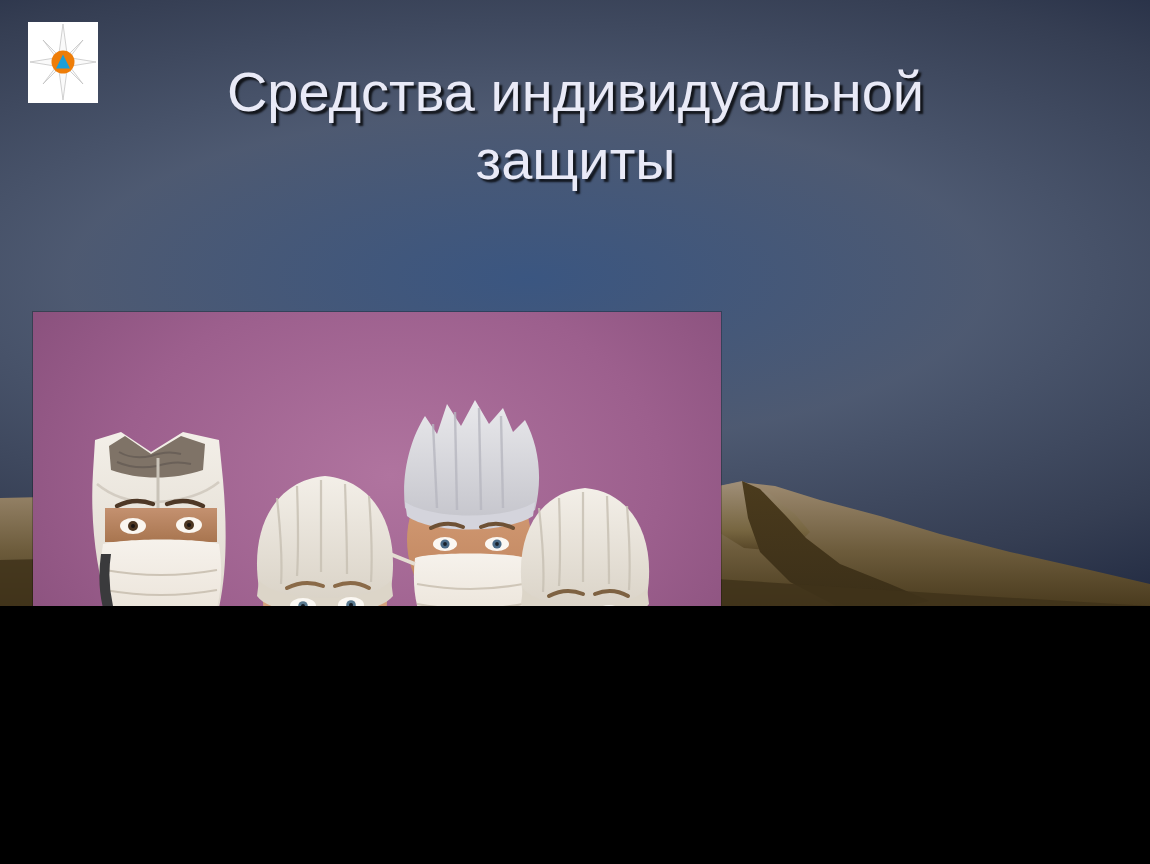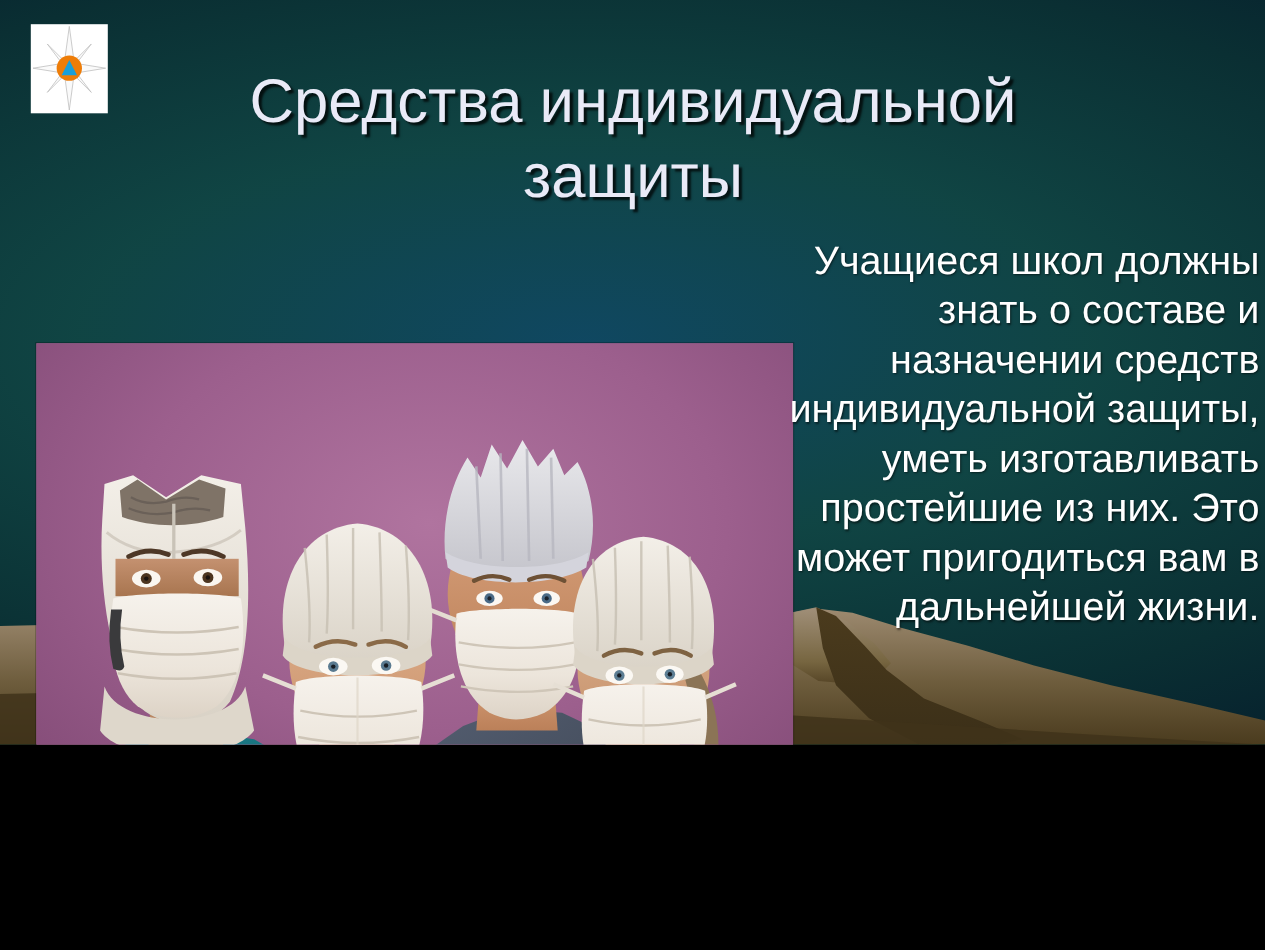--- a/index.html
+++ b/index.html
@@ -8,23 +8,23 @@
     padding: 0;
     background: #000;
   }
   body {
     font-family: "Liberation Sans", "DejaVu Sans", sans-serif;
   }
 
   #slide {
     position: relative;
     width: 1150px;
-    height: 677px;
+    height: 606px;
     overflow: hidden;
-    background: #14532d;
+    background: #737373;
   }
 
   
   .bg-base {
     position: absolute;
     left: 0; top: 0;
     width: 100%; height: 100%;
     background:
       linear-gradient(to bottom,
         #021a49 0%,
@@ -341,15 +341,14 @@
         <circle cx="530" cy="302" r="2" fill="#171d24"></circle>
         <circle cx="576" cy="301" r="2" fill="#171d24"></circle>
         <path d="M498,316 C514,308 590,308 608,316 C614,356 606,396 578,414 C560,424 542,424 524,414 C498,396 492,356 498,316 Z" fill="url(#mask)"></path>
         <path d="M502,342 q50,11 102,0 M500,366 q52,11 106,0 M504,388 q48,10 98,0" stroke="#cec5b7" stroke-width="2.2" fill="none"></path>
         <path d="M552,312 L552,418" stroke="#ded5c7" stroke-width="2" fill="none" opacity="0.7"></path>
         <path d="M498,322 L470,310 M608,322 L636,310" stroke="#e6dfd4" stroke-width="4" fill="none"></path>
       </g>
     </svg>
   </div>
 
-  <div class="body-text">Учащиеся школ должны знать о составе и назначении средств индивидуальной защиты,  уметь изготавливать простейшие из них. Это может пригодиться вам в дальнейшей жизни.</div>
 
 </div>
 
 </body></html>

